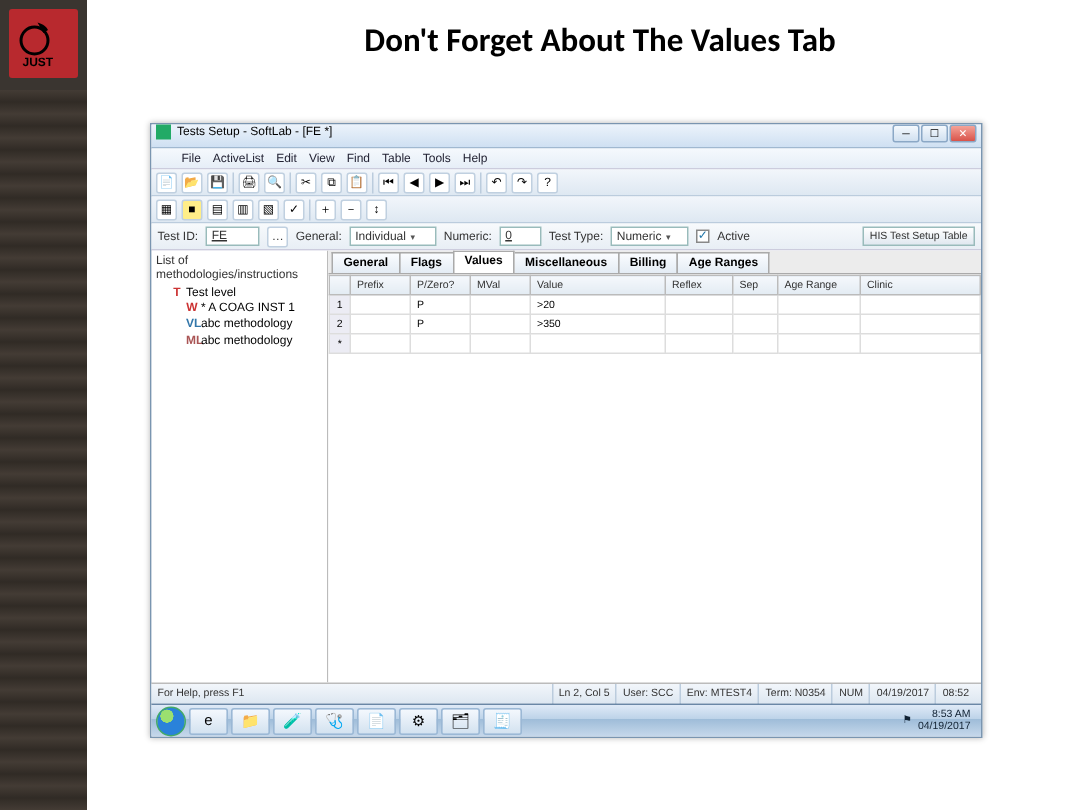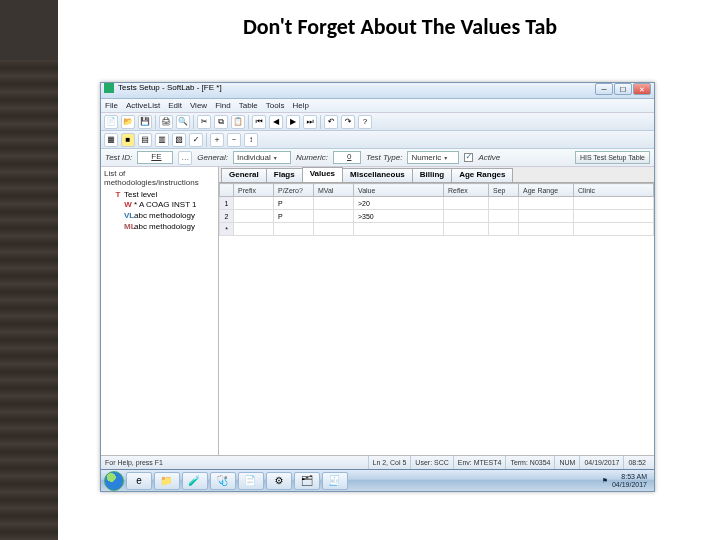--- a/index.html
+++ b/index.html
@@ -9,27 +9,27 @@
   .logo svg { width: 36px; height: 36px; }
   .grunge { position: absolute; left: 0; top: 60px; width: 58px; height: 480px; background: repeating-linear-gradient(180deg, #4a4038 0, #2a241e 8px, #4a4038 16px); opacity: .6; }
   .slide-title { position: absolute; left: 200px; top: 14px; width: 400px; text-align: center; font-family: Calibri, sans-serif; font-size: 22px; font-weight: 700; color: #000; line-height: 1.18; }
   .app-window { position: absolute; left: 100px; top: 82px; width: 555px; height: 410px; background: #fff; border: 1px solid #7a95b0; box-shadow: 0 0 4px rgba(0,0,0,.3); display: flex; flex-direction: column; }
   .titlebar { height: 16px; background: linear-gradient(#ecf3fb, #cfe0f2); display: flex; align-items: flex-start; padding: 0 3px; border-bottom: 1px solid #a0b8d0; }
   .titlebar .app-icon { width: 10px; height: 10px; background: #2a6; margin-right: 4px; }
   .titlebar .title { flex: 1; font-size: 8px; color: #000; }
   .winbtns { display: flex; gap: 1px; }
   .winbtn { width: 18px; height: 12px; background: linear-gradient(#f5f9fd,#d0e0f0); border: 1px solid #8ba8c6; border-radius: 2px; display: flex; align-items: center; justify-content: center; font-size: 7px; line-height: 1; }
   .winbtn.close { background: linear-gradient(#f4a398,#d9534a); color:#fff; }
-  .menubar { height: 14px; background: linear-gradient(#f5f9fd,#e6eef7); display: flex; align-items: center; padding: 0 4px; gap: 8px; border-bottom: 1px solid #ccd; font-size: 8px; color: #223; }
+  .menubar { height: 14px; background: linear-gradient(#f5f9fd,#e6eef7); display: flex; align-items: center; padding: 0 20px; gap: 8px; border-bottom: 1px solid #ccd; font-size: 8px; color: #223; }
   .toolbar { height: 18px; background: linear-gradient(#f2f6fb,#dee8f2); display: flex; align-items: center; padding: 0 3px; gap: 3px; border-bottom: 1px solid #bcd; }
   .tbtn { width: 14px; height: 14px; background: #fff; border: 1px solid #c0d0e0; border-radius: 2px; display:flex; align-items:center; justify-content:center; font-size:8px; }
   .sep { width: 1px; height: 14px; background: #bcd; }
   .filterbar { height: 18px; background: linear-gradient(#f7fafc,#e8eef5); display:flex; align-items:center; padding:0 4px; gap:5px; border-bottom:1px solid #ccd; font-size:8px; color:#333; }
-  .filterbar label { white-space: nowrap; font-style: italic; }
-  .inp { height: 13px; background:#fff; border:1px solid #9bb; padding:0 13px; font-size:8px;text-decoration:underline; }
+  .filterbar label { white-space: nowrap; }
+  .inp { height: 13px; background:#fff; border:1px solid #9bb; padding:0 3px; font-size:8px;text-decoration:underline; }
   .dd { height: 13px; background:#fff; border:1px solid #9bb; padding:0 3px; font-size:8px; display:inline-flex; align-items:center; }
   .dd::after { content:"▾"; margin-left:3px; font-size:6px; color:#555; }
   .chk { width:9px; height:9px; border:1px solid #888; background:#fff; display:inline-block; vertical-align:middle; position:relative; }
   .chk.on::after { content:"✓"; position:absolute; top:-2px; left:0; font-size:8px; color:#27a; }
   .btn-small { height:13px; padding:0 4px; background:linear-gradient(#fff,#e0e8f0); border:1px solid #9bb; font-size:7px; display:flex; align-items:center; }
   .work { flex:1; display:flex; overflow:hidden; }
   .left-pane { width: 118px; border-right:1px solid #bbb; background:#fff; padding:2px 3px; font-size:8px; }
   .left-pane .caption { font-size:8px; color:#333; padding-bottom:2px; display:block; }
   .tree ul { list-style:none; }
   .tree li { padding:1px 0 1px 10px; position:relative; white-space:nowrap; }
@@ -48,20 +48,27 @@
   .statusbar .cell { padding:0 4px; border-left:1px solid #bcd; height:14px; display:flex; align-items:center; }
   .taskbar { height:22px; background:linear-gradient(#dfeaf7, #bcd2e8 45%, #9fbdd9 46%, #c6d8eb); border-top:1px solid #6a87a6; display:flex; align-items:center; padding:0 3px; gap:2px; }
   .start-orb { width:20px; height:20px; border-radius:50%; background:radial-gradient(circle at 35% 30%, #9be06f 0 25%, #2a82da 26% 100%); border:1px solid #4a6; }
   .tbtn2 { width:26px; height:18px; background:linear-gradient(#f4f8fd,#d3e2f0); border:1px solid #9bb8d5; border-radius:2px; display:flex; align-items:center; justify-content:center; font-size:10px; }
   .tray { margin-left:auto; display:flex; align-items:center; gap:4px; font-size:7px; color:#123; padding-right:4px; text-align:right; line-height:1.1; }
 </style>
 </head>
 <body>
 
 <div class="sidebar">
+  <div class="logo">
+    <svg viewBox="0 0 36 36">
+        <circle cx="12" cy="16" r="9" fill="none" stroke="#000" stroke-width="2"></circle>
+        <path d="M14 4c4 1 6 3 7 5l-3 2" fill="#000"></path>
+        <text x="4" y="33" font-size="8" fill="#000" font-weight="700">JUST</text>
+      </svg>
+  </div>
   <div class="grunge"></div>
 </div>
 
 <div class="slide-title">Don't  Forget About The Values Tab</div>
 
 <div class="app-window">
   <div class="titlebar">
     <span class="app-icon"></span>
     <span class="title">Tests Setup - SoftLab - [FE *]</span>
     <div class="winbtns">

